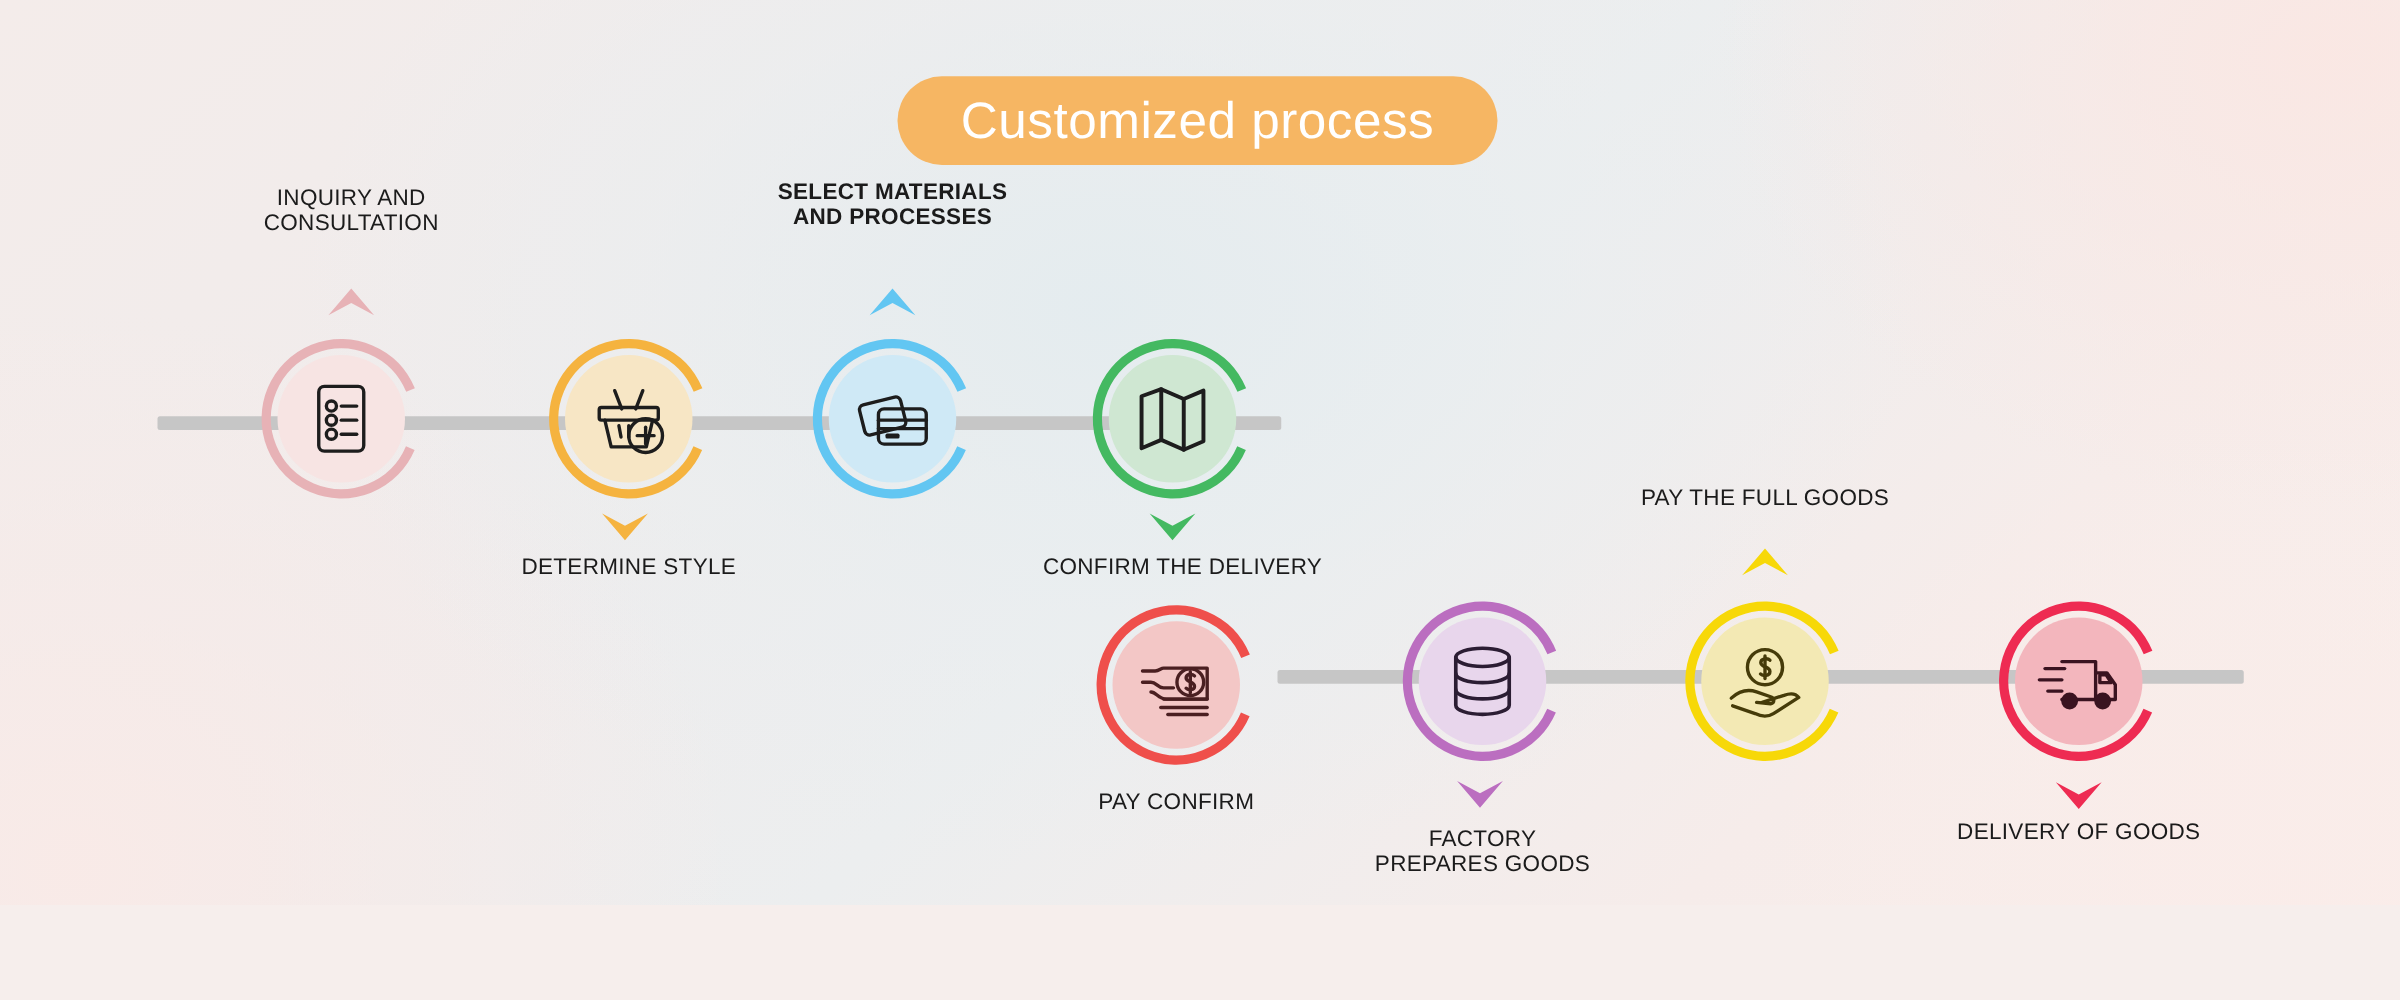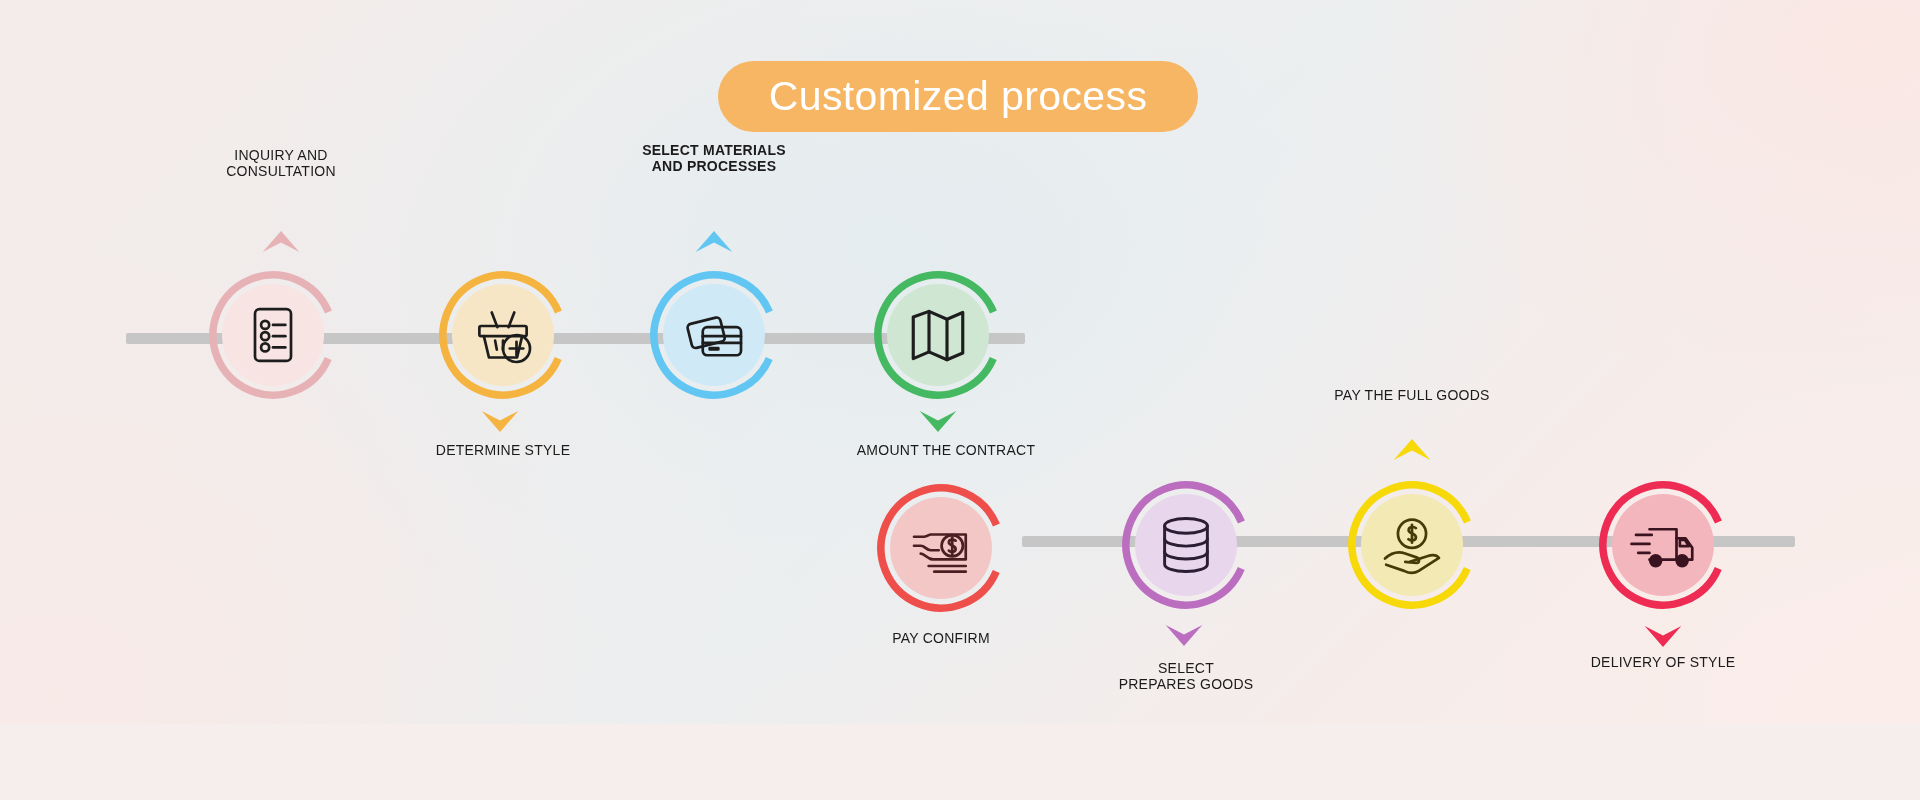--- a/index.html
+++ b/index.html
@@ -52,21 +52,21 @@
   }
   .glyph{
     position:absolute;left:-36px;top:-36px;width:72px;height:72px;
     display:flex;align-items:center;justify-content:center;
   }
   .glyph svg{display:block;width:100%;height:100%;overflow:visible;}
 
   .label{
     position:absolute;
     color:#1b1b1b;
-    font-size:14px;
+    font-size:18px;
     font-weight:400;
     letter-spacing:0.25px;
     line-height:1.12;
     text-align:center;
     white-space:pre;
     transform:translateX(-50%);
   }
   .label.below{ }
   .label.above{ }
 
@@ -179,21 +179,21 @@
             <line x1="24" y1="11" x2="24" y2="47"></line>
             <line x1="40" y1="18" x2="40" y2="54"></line>
           </svg>
         </div>
       </div>
       <div class="chev" style="left: 938px; top: 408px;">
         <svg viewBox="0 0 44 28">
           <path d="M3 3 L22 25 L41 3 L22 13 Z" fill="#44b961"></path>
         </svg>
       </div>
-      <div class="label below" style="left: 946px; color: rgb(27, 27, 27); top: 443px;">AMOUNT THE CONTRACT</div>
+      <div class="label below" style="left: 946px; color: rgb(27, 27, 27); top: 443px;">CONFIRM THE DELIVERY</div>
       <div class="node" style="left: 941px; top: 548px;">
         <div class="ring-wrap">
           <svg viewBox="0 0 134 134">
             <circle cx="67" cy="67" r="60" fill="none" stroke="#ef4f4b" stroke-width="7.5" stroke-linecap="butt" stroke-dasharray="328.82 48.17" transform="rotate(23 67 67)"></circle>
           </svg>
         </div>
         <div class="inner-disc" style="background: rgb(243, 199, 198);"></div>
         <div class="glyph" style="color: rgb(74, 31, 33);">
           <svg viewBox="0 0 64 64" fill="none" stroke-linecap="round" stroke-linejoin="round" stroke-width="2.4" stroke="#4a1f21">
             <path d="M8 22 H17 C20 22 21 20 23 20 H54 V42 H23"></path>
@@ -222,21 +222,21 @@
             <path d="M13 26.5 C13 30.1 21.5 33 32 33 C42.5 33 51 30.1 51 26.5"></path>
             <path d="M13 38 C13 41.6 21.5 44.5 32 44.5 C42.5 44.5 51 41.6 51 38"></path>
           </svg>
         </div>
       </div>
       <div class="chev" style="left: 1184px; top: 622px;">
         <svg viewBox="0 0 44 28">
           <path d="M3 3 L22 25 L41 3 L22 13 Z" fill="#bb6ec0"></path>
         </svg>
       </div>
-      <div class="label below" style="left: 1186px; color: rgb(27, 27, 27); top: 661px;">SELECT
+      <div class="label below" style="left: 1186px; color: rgb(27, 27, 27); top: 661px;">FACTORY
 PREPARES GOODS</div>
       <div class="node" style="left: 1412px; top: 545px;">
         <div class="ring-wrap">
           <svg viewBox="0 0 134 134">
             <circle cx="67" cy="67" r="60" fill="none" stroke="#f7d808" stroke-width="7.5" stroke-linecap="butt" stroke-dasharray="328.82 48.17" transform="rotate(23 67 67)"></circle>
           </svg>
         </div>
         <div class="inner-disc" style="background: rgb(243, 233, 180);"></div>
         <div class="glyph" style="color: rgb(69, 59, 9);">
           <svg viewBox="0 0 64 64" fill="none" stroke-linecap="round" stroke-linejoin="round" stroke-width="2.4" stroke="#453b09">
@@ -272,16 +272,16 @@
             <circle cx="49" cy="46" r="6" fill="currentColor" stroke="none"></circle>
             <path d="M47 27.5 H51.5 L55 33 H47 Z"></path>
           </svg>
         </div>
       </div>
       <div class="chev" style="left: 1663px; top: 623px;">
         <svg viewBox="0 0 44 28">
           <path d="M3 3 L22 25 L41 3 L22 13 Z" fill="#ee2b52"></path>
         </svg>
       </div>
-      <div class="label below" style="left: 1663px; color: rgb(27, 27, 27); top: 655px;">DELIVERY OF STYLE</div>
+      <div class="label below" style="left: 1663px; color: rgb(27, 27, 27); top: 655px;">DELIVERY OF GOODS</div>
     </div>
 
 </div>
 
 </body></html>

